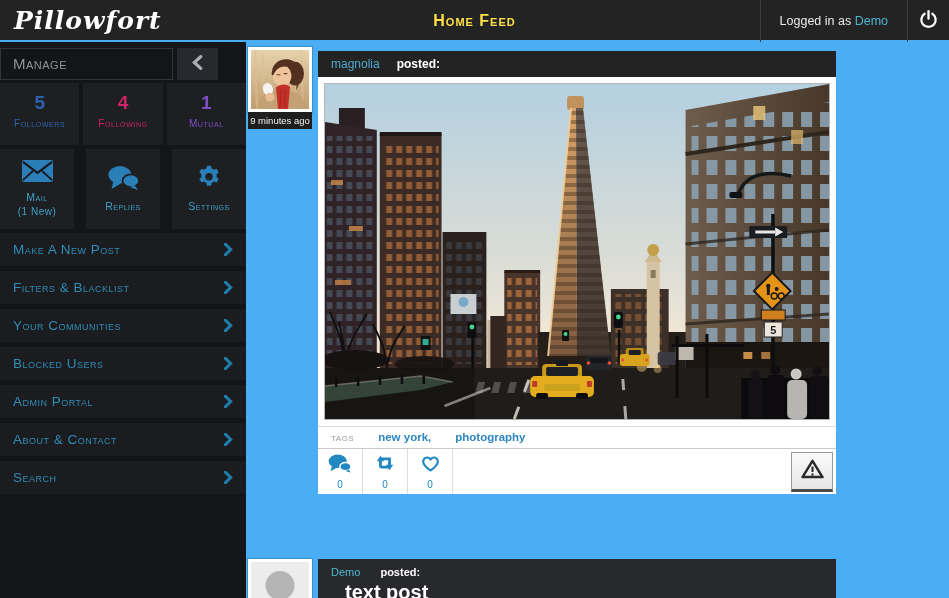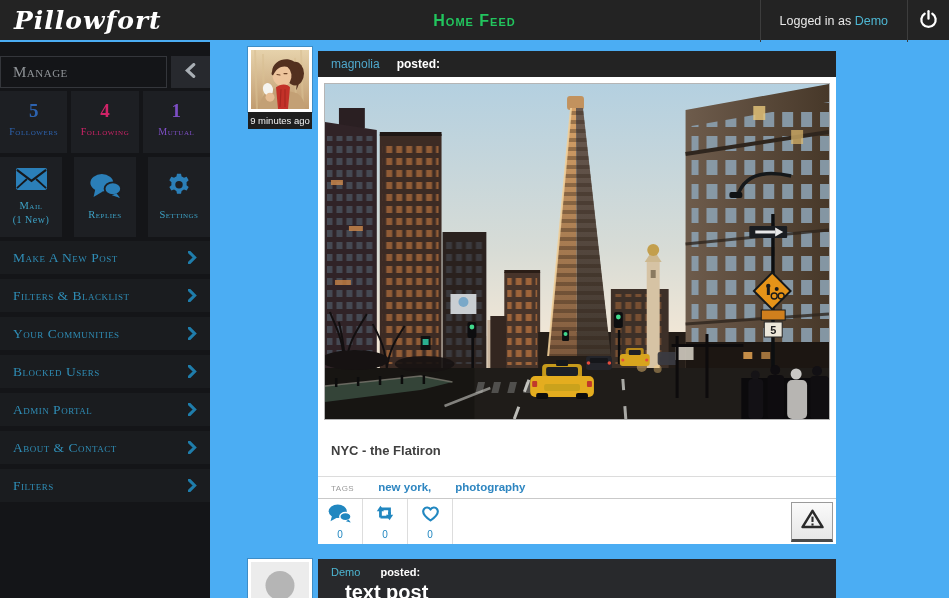--- a/index.html
+++ b/index.html
@@ -8,30 +8,30 @@
     width:949px; height:598px; overflow:hidden; position:relative;
     background:#4badf3;
     font-family:"Liberation Sans", sans-serif;
   }
   
   .topbar { position:absolute; left:0; top:0; width:949px; height:40px; background:#232323; z-index:20; }
   .logo { position:absolute; left:14px; top:0; line-height:42px; color:#ffffff;
           font-family:"DejaVu Serif", serif; font-style:italic; font-weight:bold;
           font-size:25px; letter-spacing:1px; cursor:pointer; }
   .topbar-title { position:absolute; left:0; right:0; text-align:center; line-height:42px;
-          color:#22c55e; font-variant:small-caps; font-weight:600; font-size:16px; letter-spacing:1px; }
+          color:#fde047; font-variant:small-caps; font-weight:600; font-size:16px; letter-spacing:1px; }
   .logged-block { position:absolute; right:41px; top:0; height:42px; line-height:42px;
           padding:0 19px; border-left:1px solid #3d3d3d; border-right:1px solid #3d3d3d;
           color:#e9e9e9; font-size:12.5px; white-space:nowrap; }
   .logged-block .user { color:#4db6d2; cursor:pointer; }
   .power-btn { position:absolute; right:0; top:0; width:41px; height:42px;
           display:flex; align-items:center; justify-content:center; cursor:pointer; }
 
   
-  .sidebar { position:absolute; left:0; top:42px; width:210px; height:556px; background:#141518; padding:14px 0 0 0;font-family:Liberation Serif, serif; }
+  .sidebar { position:absolute; left:0; top:42px; width:246px; height:556px; background:#141518; padding:6px 0 0 0; }
   .manage-row { display:flex; height:32px; margin-bottom:3px; }
   .manage-box { width:173px; border:1px solid #34363b; color:#8f9397; font-variant:small-caps;
           font-size:15px; line-height:30px; padding-left:12px; letter-spacing:.5px; }
   .collapse-btn { margin-left:4px; width:41px; background:#27292e; display:flex;
           align-items:center; justify-content:center; cursor:pointer; }
   .stats-row { display:flex; gap:4px; height:62px; margin-bottom:4px; }
   .stat-tile { flex:1; background:#1d1f23; text-align:center; padding-top:9px; cursor:pointer; }
   .stat-value { font-size:19px; font-weight:600; }
   .stat-label { font-size:10px; font-variant:small-caps; letter-spacing:.6px; margin-top:4px; }
   .c-followers { color:#2d63b0; } .c-following { color:#cf2367; } .c-mutual { color:#7d4ec4; }
@@ -213,21 +213,21 @@
     </div>
     <div class="menu-item">
       <span class="menu-label">About &amp; Contact</span>
       <span class="menu-chevron">
         <svg width="9" height="13" viewBox="0 0 8 12">
             <path d="M1 1l5 5-5 5" stroke="#1f7dab" stroke-width="2.8" fill="none" stroke-linecap="round"></path>
           </svg>
       </span>
     </div>
     <div class="menu-item">
-      <span class="menu-label">Filters</span>
+      <span class="menu-label">Search</span>
       <span class="menu-chevron">
         <svg width="9" height="13" viewBox="0 0 8 12">
             <path d="M1 1l5 5-5 5" stroke="#1f7dab" stroke-width="2.8" fill="none" stroke-linecap="round"></path>
           </svg>
       </span>
     </div>
   </div>
 </div>
 
 <div class="avatar-frame avatar-1">
@@ -445,21 +445,20 @@
       <rect x="425" y="295" width="15" height="40" rx="4" fill="#131115"></rect>
       <circle cx="452" cy="286" r="5" fill="#0f0d10"></circle>
       <rect x="444" y="291" width="17" height="44" rx="4" fill="#0e0c0f"></rect>
       <circle cx="473" cy="290" r="5.5" fill="#c9c7c5"></circle>
       <rect x="464" y="296" width="20" height="39" rx="5" fill="#b7b5b2"></rect>
       <circle cx="494" cy="287" r="5" fill="#121014"></circle>
       <rect x="487" y="292" width="19" height="43" rx="4" fill="#100e11"></rect>
     </svg>
   </div>
 
-  <div class="caption">NYC - the Flatiron</div>
 
   <div class="tags-row">
     <span class="tags-label">Tags</span>
     <span class="tag">new york</span>
     <span class="tag">photography</span>
   </div>
 
   <div class="actions">
     <div class="action-btn">
       <span>

